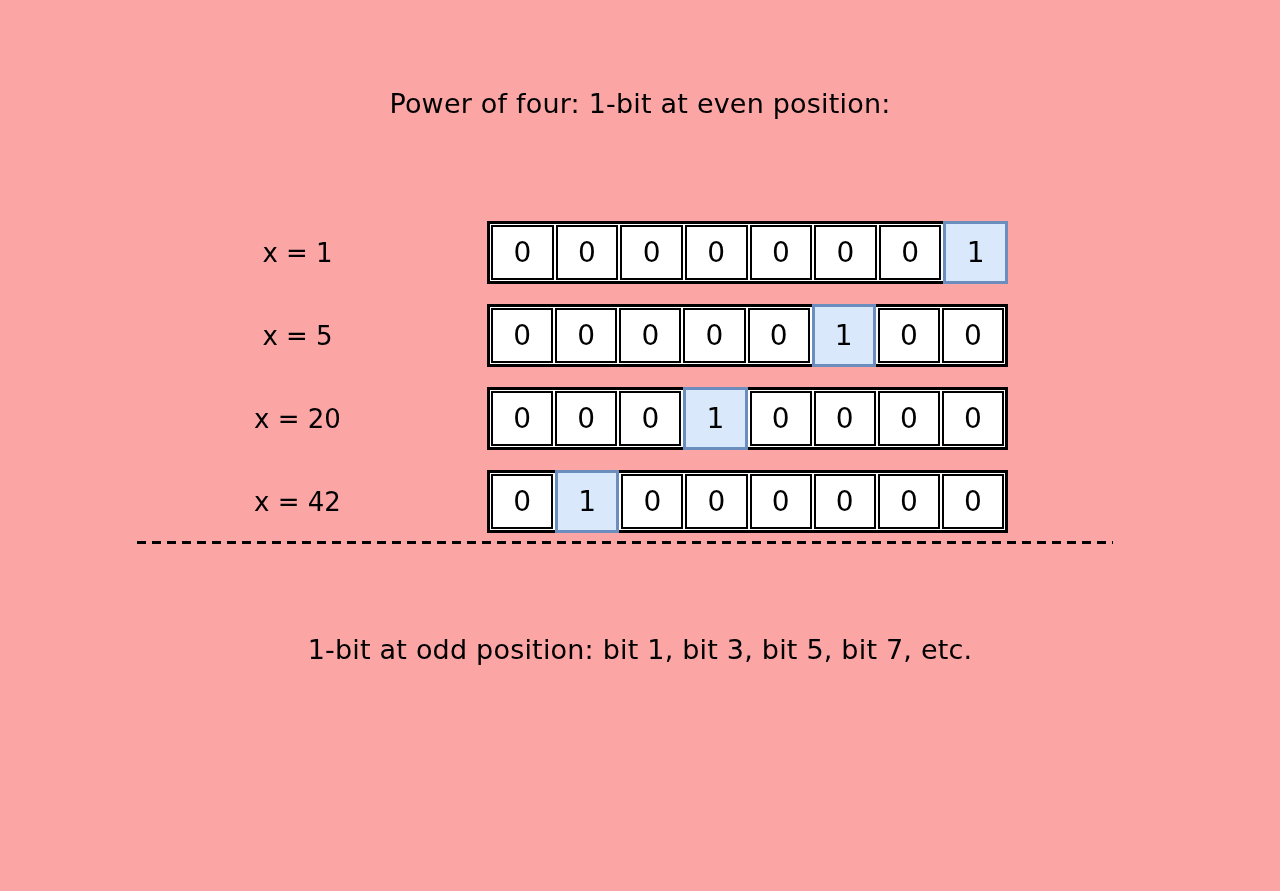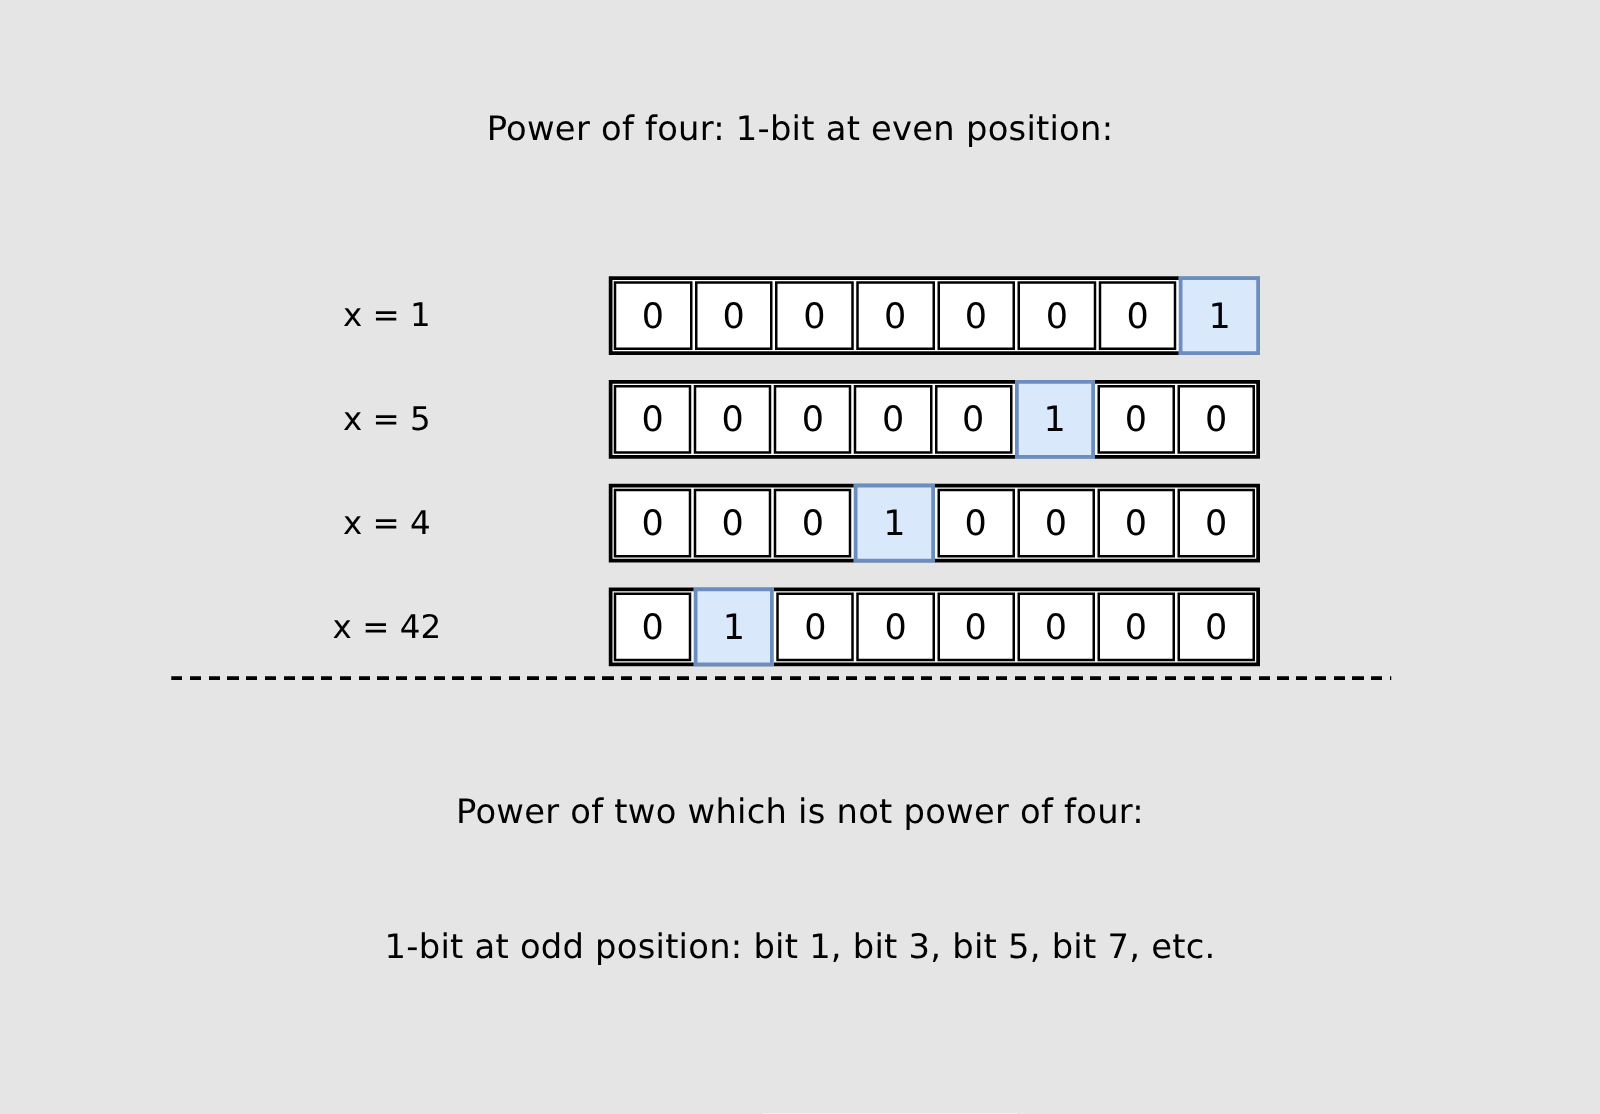--- a/index.html
+++ b/index.html
@@ -6,21 +6,21 @@
     margin: 0;
     padding: 0;
     background: #ffffff;
     font-family: "DejaVu Sans", sans-serif;
     color: #000;
   }
   .canvas {
     position: relative;
     width: 1280px;
     height: 891px;
-    background: #e5e5e5;
+    background: #fca5a5;
     overflow: hidden;
   }
   .title {
     text-align: center;
     font-size: 27px;
     line-height: 36px;
     letter-spacing: 0.2px;
     white-space: pre;
   }
   .section-four .title { margin-top: 14px; }
@@ -28,21 +28,21 @@
 
   .rows { position: relative; }
   .section-four .rows { margin-top: 27px; }
 
   .row { position: relative; height: 63px; }
   .section-four .row { margin-bottom: 20px; }
   .row:last-child { margin-bottom: 0; }
 
   .row-label {
     position: absolute;
-    left: 212px;
+    left: 200px;
     width: 195px;
     top: 50%;
     transform: translateY(-50%);
     text-align: center;
     font-size: 26px;
     white-space: pre;
   }
 
   .bitbox {
     position: absolute;
@@ -118,21 +118,21 @@
             <div class="cell">0</div>
             <div class="cell">0</div>
             <div class="cell">0</div>
             <div class="cell hl" style="background: rgb(218, 232, 252); border-color: rgb(108, 142, 191);">1</div>
             <div class="cell">0</div>
             <div class="cell">0</div>
           </div>
   </div>
 
   <div class="row">
-    <div class="row-label">x = 4</div>
+    <div class="row-label">x = 20</div>
     <div class="bitbox">
             <div class="cell">0</div>
             <div class="cell">0</div>
             <div class="cell">0</div>
             <div class="cell hl" style="background: rgb(218, 232, 252); border-color: rgb(108, 142, 191);">1</div>
             <div class="cell">0</div>
             <div class="cell">0</div>
             <div class="cell">0</div>
             <div class="cell">0</div>
           </div>
@@ -151,19 +151,18 @@
             <div class="cell">0</div>
           </div>
   </div>
 </div>
   </section>
 
   <div class="divider"></div>
 
   <section class="section section-two">
     <div class="title">
-      <div>Power of two which is not power of four:</div>
       <div>1-bit at odd position: bit 1, bit 3, bit 5, bit 7, etc.</div>
     </div>
 
   </section>
 
 </div>
 
 </body></html>

